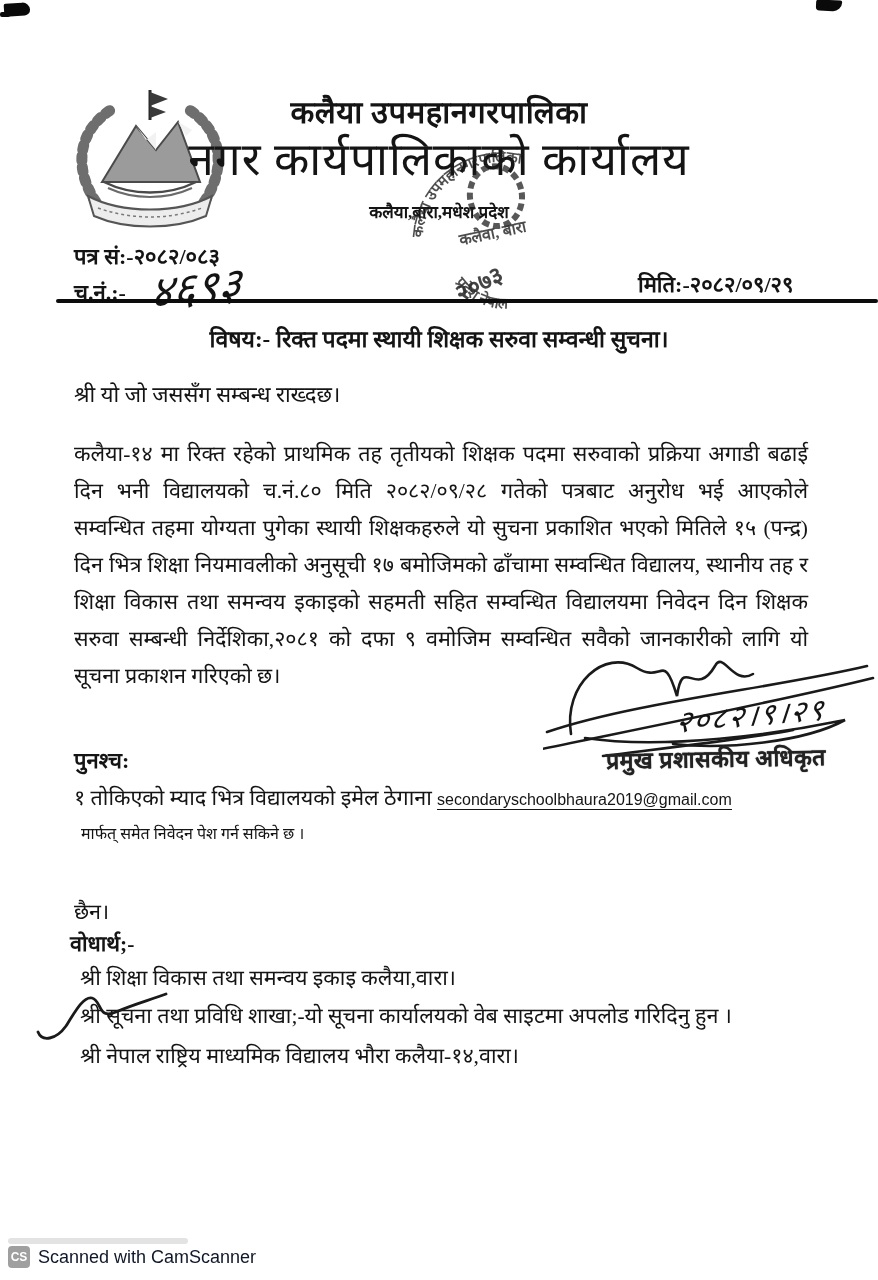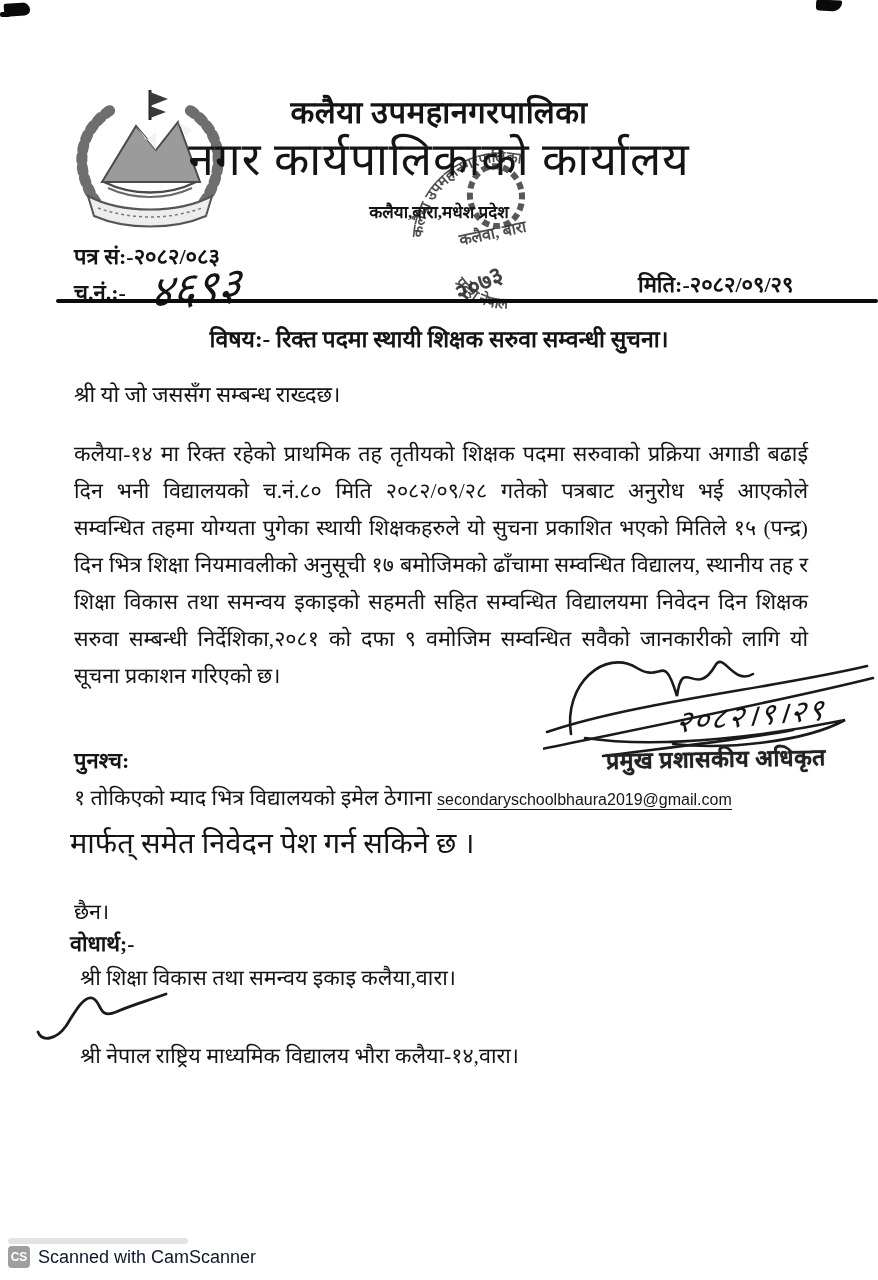--- a/index.html
+++ b/index.html
@@ -34,21 +34,21 @@
   .body .bline.last{text-align-last:left;}
   
   .sig{position:absolute;left:543px;top:638px;width:334px;height:120px;}
   .sig-date{position:absolute;left:676px;top:694px;font-size:30px;font-style:italic;transform:rotate(-5deg) skewX(-10deg);letter-spacing:2px;}
   .sig-designation{position:absolute;left:606px;top:742px;font-size:23px;font-weight:700;color:#222;
     text-shadow:0 0 1px #444;transform:rotate(-1deg);letter-spacing:.5px;}
   
   .ps-head{position:absolute;left:74px;top:744px;font-size:22px;font-weight:600;}
   .ps1a{position:absolute;left:74px;top:782px;width:760px;font-size:21.5px;}
   .ps1a .email{font-family:"Liberation Sans","DejaVu Sans",sans-serif;font-size:16px;border-bottom:1.5px solid #141414;padding-bottom:1px;}
-  .ps1b{position:absolute;left:70px;top:822px;font-size:29px;}
+  .ps1b{position:absolute;left:81px;top:822px;font-size:16px;}
   .ps2a{position:absolute;left:74px;top:858px;width:734px;font-size:21.5px;text-align:justify;text-align-last:justify;}
   .ps2b{position:absolute;left:74px;top:896px;font-size:21.5px;}
   
   .cc-head{position:absolute;left:70px;top:928px;font-size:21.5px;font-weight:600;}
   .cc0{position:absolute;left:80px;top:962px;font-size:21.5px;}
   .cc1{position:absolute;left:80px;top:1000px;font-size:21.5px;}
   .cc2{position:absolute;left:80px;top:1040px;font-size:21.5px;}
   .tick{position:absolute;left:32px;top:986px;width:140px;height:58px;}
   
   .footer{position:absolute;left:8px;top:1246px;display:flex;align-items:center;gap:8px;
@@ -134,20 +134,21 @@
   <div class="ps-head">पुनश्च:</div>
   <div class="ps1a">
     <span>१ तोकिएको म्याद भित्र विद्यालयको इमेल ठेगाना </span>
     <span class="email">secondaryschoolbhaura2019@gmail.com</span>
   </div>
   <div class="ps1b">मार्फत् समेत निवेदन पेश गर्न सकिने छ ।</div>
   <div class="ps2b">छैन।</div>
 
   <div class="cc-head">वोधार्थ;-</div>
   <div class="cc0">श्री शिक्षा विकास तथा समन्वय इकाइ कलैया,वारा।</div>
+  <div class="cc1">श्री सूचना तथा प्रविधि शाखा;-यो सूचना कार्यालयको वेब साइटमा अपलोड गरिदिनु हुन ।</div>
   <div class="cc2">श्री नेपाल राष्ट्रिय माध्यमिक विद्यालय भौरा कलैया-१४,वारा।</div>
   <svg class="tick" viewBox="0 0 140 58">
     <path d="M6,46 C10,56 24,54 34,40 C44,24 52,10 60,12 C70,15 66,34 84,26 C100,19 118,14 134,8" stroke="#1a1a1a" stroke-width="2.8" fill="none" stroke-linecap="round"></path>
   </svg>
 
   <div class="smudge"></div>
   <div class="footer">
     <div class="cs-box">CS</div>
     <div class="cs-text">Scanned with CamScanner</div>
   </div>

